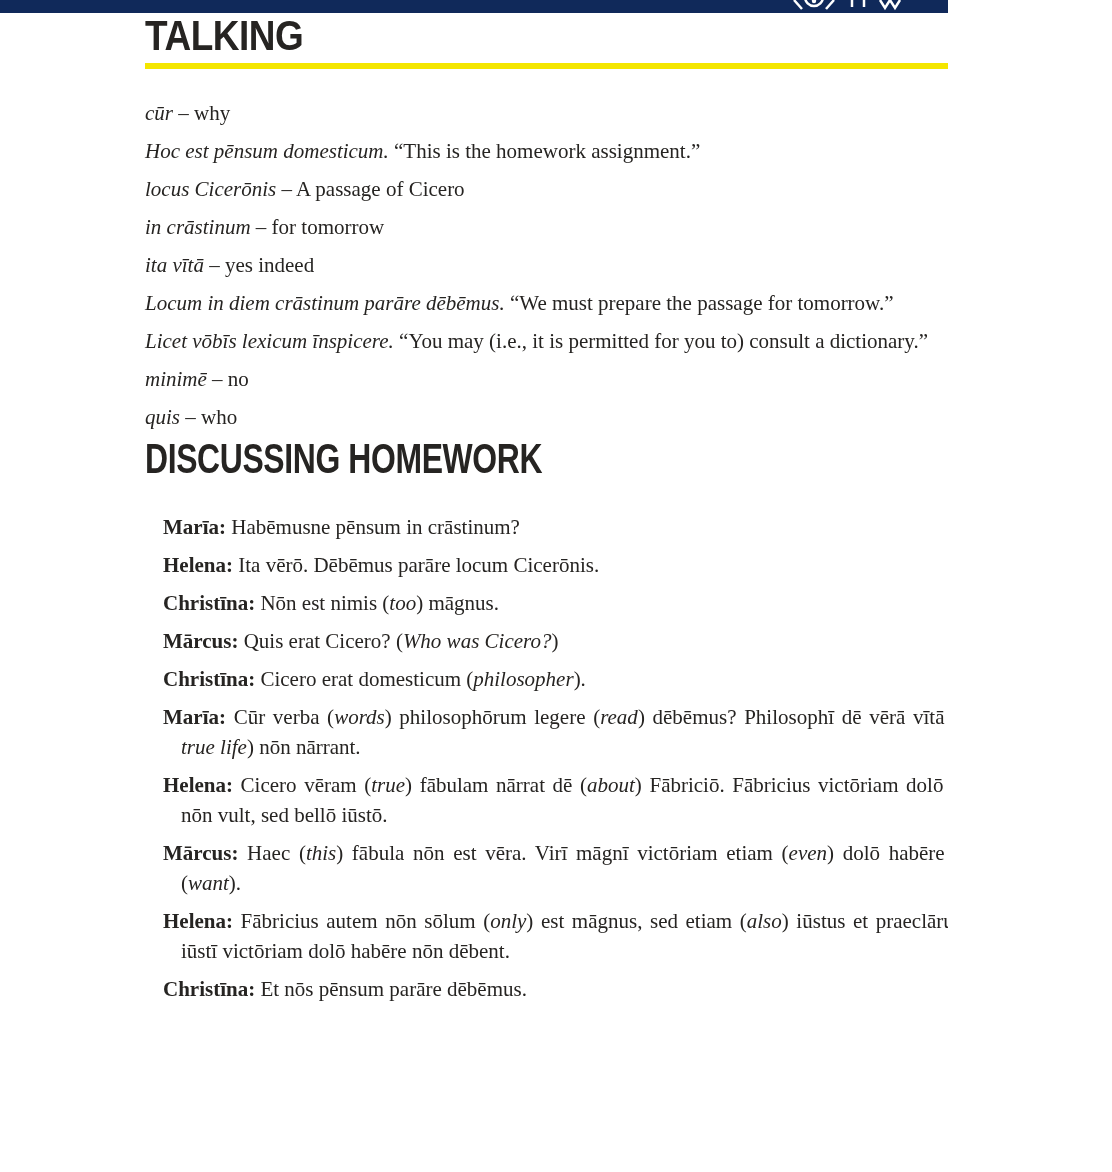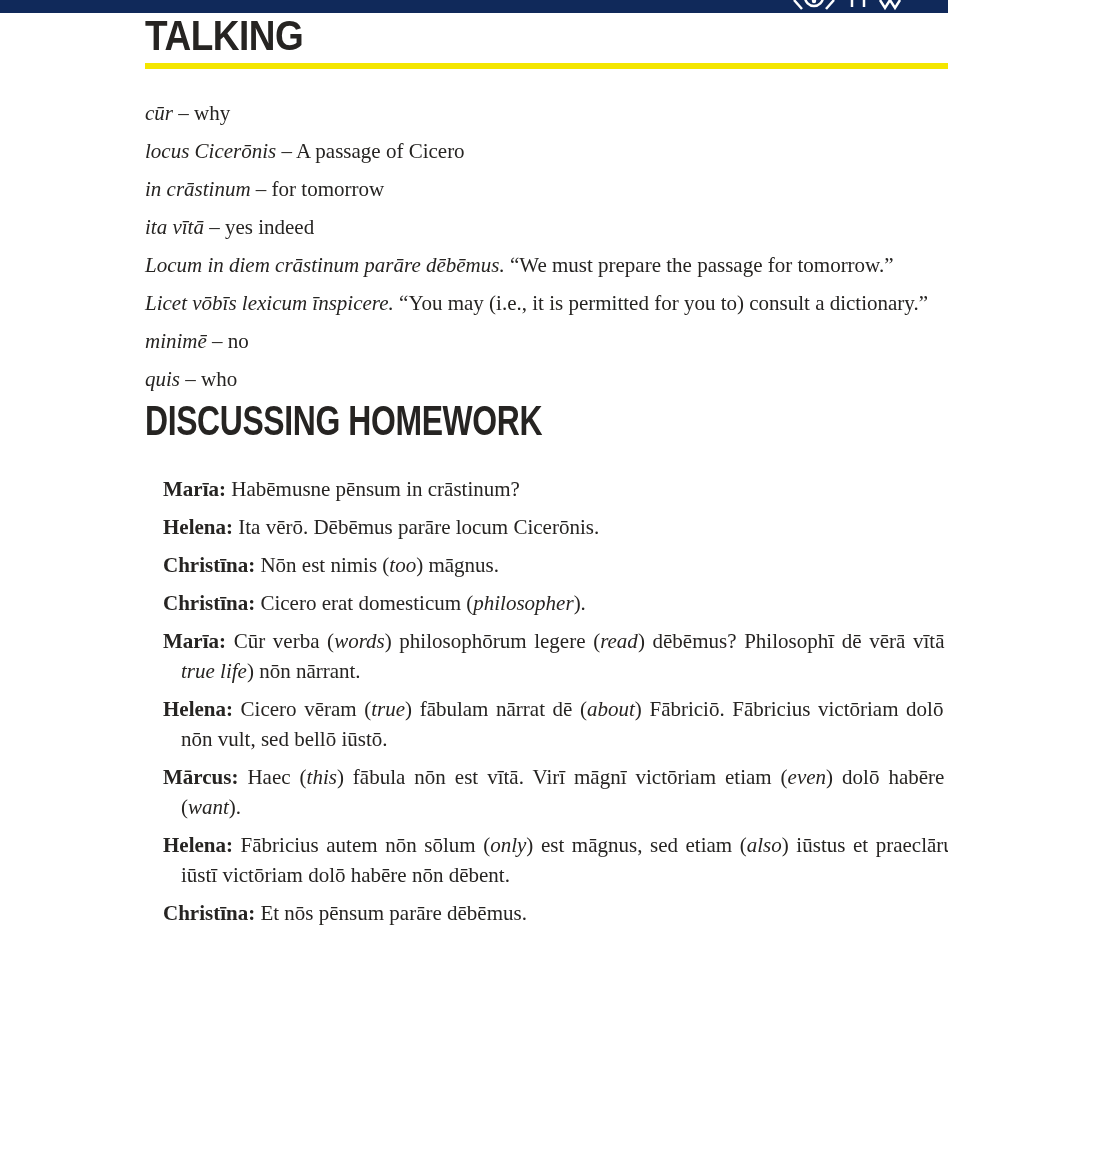--- a/index.html
+++ b/index.html
@@ -95,38 +95,40 @@
     </svg>
   </div>
 
   <div class="content">
 
     <h2 class="section-title title-talking">TALKING</h2>
     <div class="rule"></div>
 
     <div class="vocab" id="talking-list">
         <p><span class="it">cūr</span><span> – why</span></p>
+        <p><span class="it">Hoc est pēnsum domesticum.</span><span> “This is the homework assignment.”</span></p>
         <p><span class="it">locus Cicerōnis</span><span> – A passage of Cicero</span></p>
         <p><span class="it">in crāstinum</span><span> – for tomorrow</span></p>
         <p><span class="it">ita vītā</span><span> – yes indeed</span></p>
         <p><span class="it">Locum in diem crāstinum parāre dēbēmus.</span><span> “We must prepare the passage for tomorrow.”</span></p>
         <p><span class="it">Licet vōbīs lexicum īnspicere.</span><span> “You may (i.e., it is permitted for you to) consult a dictionary.”</span></p>
         <p><span class="it">minimē</span><span> – no</span></p>
         <p><span class="it">quis</span><span> – who</span></p>
       </div>
 
     <h2 class="section-title title-discussing">DISCUSSING HOMEWORK</h2>
 
 
     <div class="dialogue" id="dialogue">
         <p><b>Marīa:</b><span> Habēmusne pēnsum in crāstinum?</span></p>
         <p><b>Helena:</b><span> Ita vērō. Dēbēmus parāre locum Cicerōnis.</span></p>
         <p><b>Christīna:</b><span> Nōn est nimis (</span><span class="it">too</span><span>) māgnus.</span></p>
+        <p><b>Mārcus:</b><span> Quis erat Cicero? (</span><span class="it">Who was Cicero?</span><span>)</span></p>
         <p><b>Christīna:</b><span> Cicero erat domesticum (</span><span class="it">philosopher</span><span>).</span></p>
         <p><b>Marīa:</b><span> Cūr verba (</span><span class="it">words</span><span>) philosophōrum legere (</span><span class="it">read</span><span>) dēbēmus? Philosophī dē vērā vītā (</span><span class="it">about true life</span><span>) nōn nārrant.</span></p>
         <p><b>Helena:</b><span> Cicero vēram (</span><span class="it">true</span><span>) fābulam nārrat dē (</span><span class="it">about</span><span>) Fābriciō. Fābricius victōriam dolō habēre nōn vult, sed bellō iūstō.</span></p>
-        <p><b>Mārcus:</b><span> Haec (</span><span class="it">this</span><span>) fābula nōn est vītā. Virī māgnī victōriam etiam (</span><span class="it">even</span><span>) dolō habēre volunt (</span><span class="it">want</span><span>).</span></p>
+        <p><b>Mārcus:</b><span> Haec (</span><span class="it">this</span><span>) fābula nōn est vēra. Virī māgnī victōriam etiam (</span><span class="it">even</span><span>) dolō habēre volunt (</span><span class="it">want</span><span>).</span></p>
         <p><b>Helena:</b><span> Fābricius autem nōn sōlum (</span><span class="it">only</span><span>) est māgnus, sed etiam (</span><span class="it">also</span><span>) iūstus et praeclārus. Virī iūstī victōriam dolō habēre nōn dēbent.</span></p>
         <p><b>Christīna:</b><span> Et nōs pēnsum parāre dēbēmus.</span></p>
       </div>
 
   </div>
 </div>
 
 </body></html>

